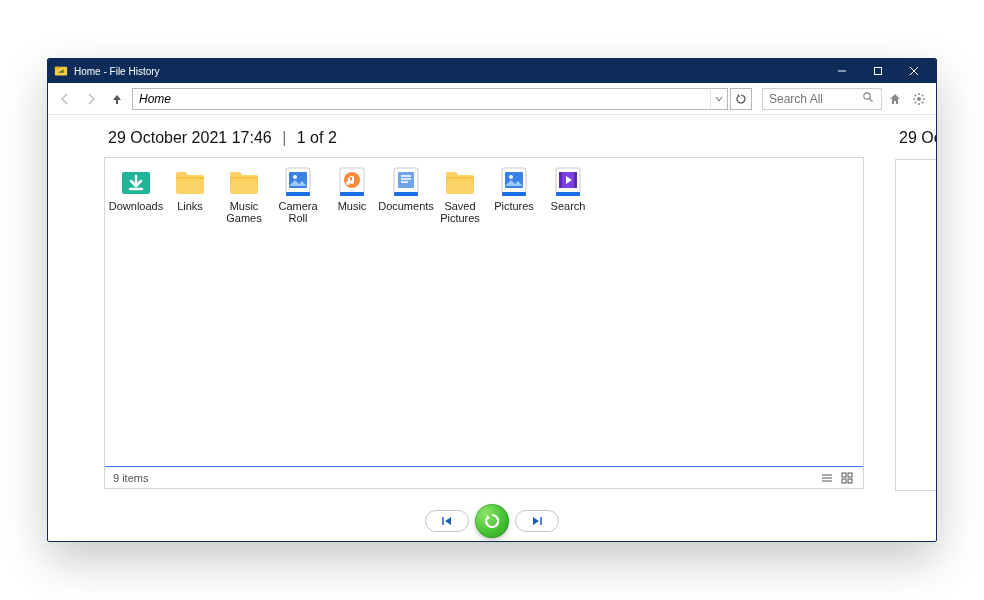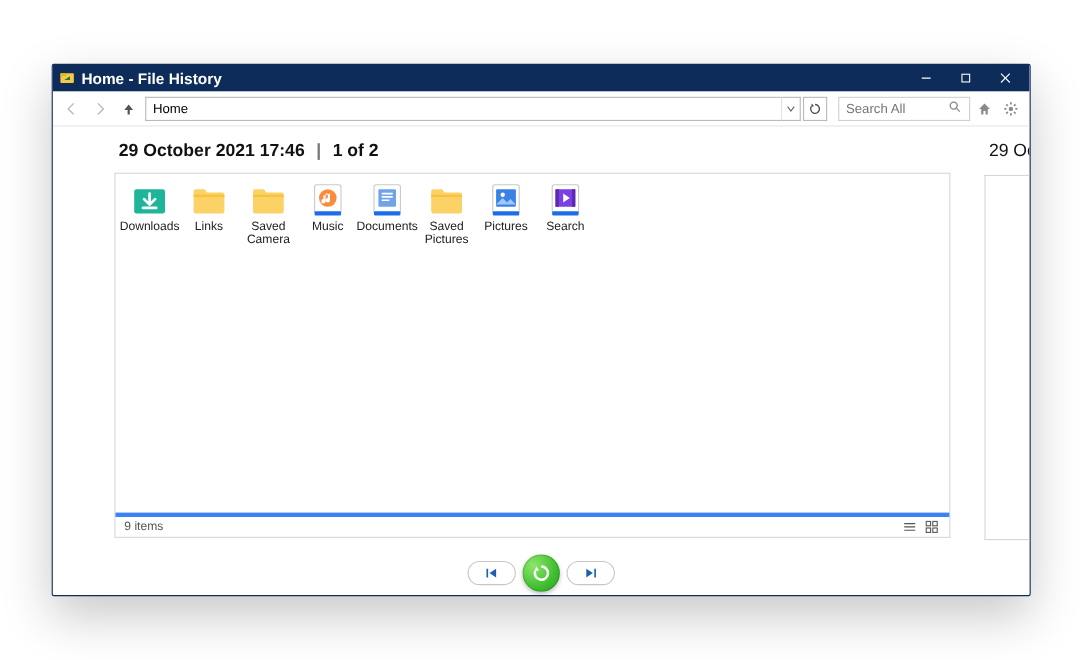--- a/index.html
+++ b/index.html
@@ -21,21 +21,21 @@
   
   .titlebar {
     height: 24px;
     background: #0d2c5a;
     color: #fff;
     display: flex;
     align-items: center;
     padding: 0 4px 0 6px;
   }
   .titlebar .app-icon { width:14px; height:14px; margin-right:6px; display:inline-flex; }
-  .titlebar .title { font-size: 14px; font-weight: bold; }
+  .titlebar .title { font-size: 10px; }
   .titlebar .spacer { flex: 1; }
   .win-btn { width: 36px; height: 24px; display:flex; align-items:center; justify-content:center; color:#fff; }
 
   
   .toolbar {
     height: 32px;
     border-bottom: 1px solid #e6e6e6;
     display: flex;
     align-items: center;
     padding: 0 6px;
@@ -51,20 +51,21 @@
     height: 22px;
   }
   .addr-input {
     flex:1;
     height: 22px;
     border: 1px solid #b8b8b8;
     border-right: none;
     padding: 0 6px;
     font-size: 12px;
     outline: none;
+    font-style: italic;
   }
   .addr-dd {
     width: 18px; height:22px;
     border: 1px solid #b8b8b8;
     border-left: 1px solid #e2e2e2;
     display:flex; align-items:center; justify-content:center;
     background:#fff;
   }
   .refresh-btn {
     width: 22px; height:22px;
@@ -90,21 +91,21 @@
 
   
   .content {
     flex:1;
     position: relative;
     overflow:hidden;
     padding: 14px 0 0 56px;
   }
   .page-heading {
     font-size: 16px;
-    font-weight: 700;
+    font-weight: 400;
     color:#111;
     margin: 0 0 10px 4px;
   }
   .page-heading .sep { color:#777; padding: 0 6px; }
 
   .viewport {
     position:relative;
     width: 760px;
     height: 332px;
     border: 1px solid #d6d6d6;
@@ -126,21 +127,21 @@
     display:flex;
     flex-direction:column;
     align-items:center;
     text-align:center;
   }
   .item .ic { width:32px; height:32px; margin-bottom:2px; }
   .item .lbl { font-size:11px; line-height:1.1; word-wrap:break-word; }
 
   .status-bar {
     height:22px;
-    border-top:4px solid #3b82f6;
+    border-top:1px solid #3b82f6;
     display:flex;
     align-items:center;
     padding: 0 8px;
     font-size:11px;
     color:#555;
   }
   .status-bar .flex { flex:1; }
   .view-toggle { display:flex; gap:4px; }
   .view-toggle .vbtn { width:16px; height:16px; display:flex; align-items:center; justify-content:center; color:#555; }
 
@@ -298,21 +299,27 @@
           <div class="item">
             <span class="ic"><svg width="32" height="32" viewBox="0 0 32 32">
                 <use href="#ic-folder"></use>
               </svg></span>
             <span class="lbl">Links</span>
           </div>
           <div class="item">
             <span class="ic"><svg width="32" height="32" viewBox="0 0 32 32">
                 <use href="#ic-folder"></use>
               </svg></span>
-            <span class="lbl">Saved Camera</span>
+            <span class="lbl">Music Games</span>
+          </div>
+          <div class="item">
+            <span class="ic"><svg width="32" height="32" viewBox="0 0 32 32">
+                <use href="#ic-library-pictures"></use>
+              </svg></span>
+            <span class="lbl">Camera Roll</span>
           </div>
           <div class="item">
             <span class="ic"><svg width="32" height="32" viewBox="0 0 32 32">
                 <use href="#ic-library-music"></use>
               </svg></span>
             <span class="lbl">Music</span>
           </div>
           <div class="item">
             <span class="ic"><svg width="32" height="32" viewBox="0 0 32 32">
                 <use href="#ic-library-documents"></use>

